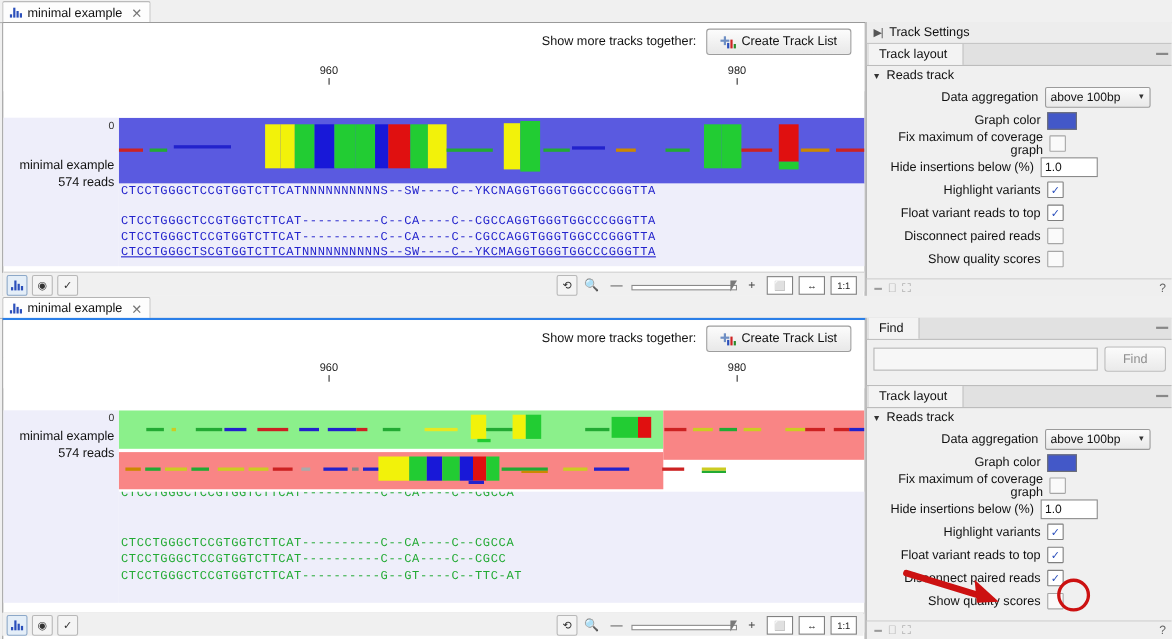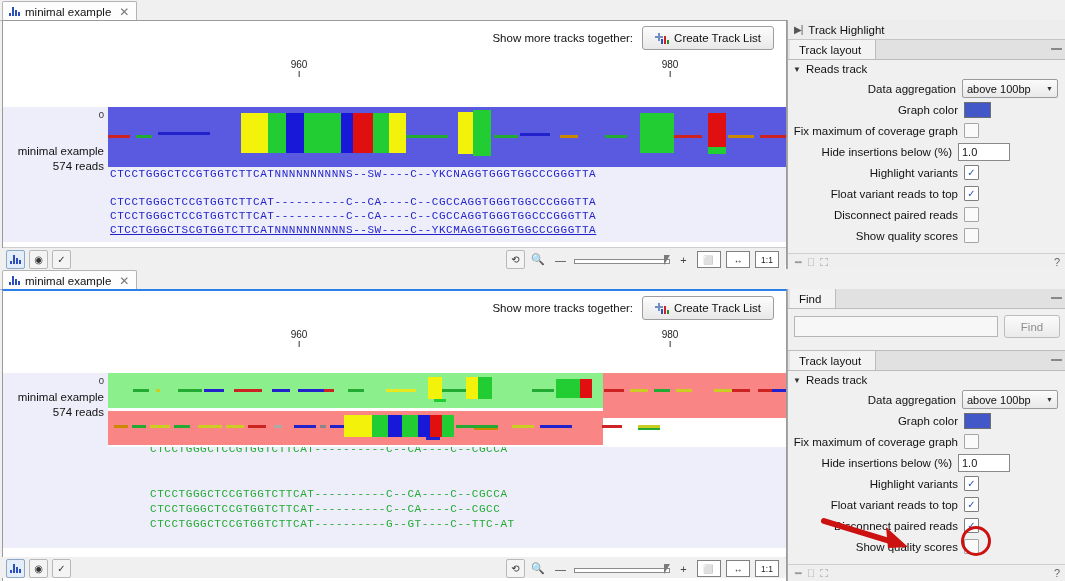--- a/index.html
+++ b/index.html
@@ -68,21 +68,21 @@
   
   .cov{position:absolute;overflow:hidden;}
   .covband{position:absolute;left:0;right:0;top:0;bottom:0;}
   .seg{position:absolute;}
 
   
   .seqbox{position:absolute;overflow:hidden;background:#eeeefa;}
   .seqline{position:absolute;white-space:pre;font-family:"Liberation Mono",monospace;
     font-size:11px;letter-spacing:0.55px;}
   .seqline.blue{color:#2222cc;text-align:right;}
-  .seqline.green{color:#22aa33;margin-left:40px;}
+  .seqline.green{color:#22aa33;}
 
   
   .hscroll{position:absolute;height:17px;background:#f2f2f2;border-top:1px solid #cdcdcd;}
   .hstrack{position:absolute;left:17px;right:17px;top:1px;bottom:1px;background:#f7f7f7;
     border:1px solid #dcdcdc;}
   .hsthumb{position:absolute;top:1px;height:13px;width:30px;
     background:linear-gradient(#fdfdfd,#e6e6e6);border:1px solid #a9a9a9;border-radius:2px;
     text-align:center;font-size:9px;color:#8a8a8a;line-height:13px;letter-spacing:1px;}
   .hsarr{position:absolute;top:2px;width:13px;height:13px;font-size:9px;color:#666;
     text-align:center;line-height:13px;}
@@ -111,21 +111,21 @@
   .sidehdr .arrico{color:#555;font-size:10px;letter-spacing:-1px;}
   .secbar{height:19px;position:relative;background:#e1e1e1;border-bottom:1px solid #bcbcbc;}
   .secbar .sectab{position:absolute;left:2px;top:0;height:19px;display:flex;align-items:center;
     padding:0 14px 0 9px;background:#f3f3f3;border-right:1px solid #bcbcbc;
     font-size:11.5px;color:#111;}
   .secbar .mini{position:absolute;right:4px;top:8px;width:11px;height:2px;background:#888;}
   .grouphdr{height:18px;display:flex;align-items:center;gap:5px;padding-left:5px;
     font-size:11.5px;color:#111;}
   .grouphdr .tri{font-size:8px;color:#333;}
   .row{height:21px;display:flex;align-items:center;justify-content:flex-end;
-    padding-right:8px;gap:6px;}
+    padding-right:20px;gap:6px;}
   .row .rlabel{font-size:11.5px;color:#111;text-align:right;}
   .ddl{display:inline-flex;align-items:center;justify-content:space-between;
     width:86px;height:17px;padding:0 4px;background:linear-gradient(#fbfbfb,#e9e9e9);
     border:1px solid #9b9b9b;border-radius:2px;font-size:11px;color:#111;}
   .ddl .cv{font-size:7px;color:#333;}
   .swatch{width:22px;height:14px;border:1px solid #6f6f6f;}
   .cbx{width:13px;height:13px;border:1px solid #a6a6a6;background:#fafafa;
     display:inline-flex;align-items:center;justify-content:center;
     font-size:10px;color:#2b4fbb;border-radius:1px;}
   .cbx.on{border-color:#7f7f7f;background:#fff;}
@@ -269,21 +269,21 @@
         <span class="plainbtn">+</span>
         <span class="zbox">⬜</span>
         <span class="zbox">↔</span>
         <span class="zbox">1:1</span>
       </div>
     </div>
 
     <div class="side" style="left:787px;top:20px;width:278px;height:250px;">
       <div class="sidehdr">
         <span class="arrico">▶|</span>
-        <span>Track Highlight</span>
+        <span>Track Settings</span>
       </div>
       <div class="secbar">
         <span class="sectab">Track layout</span>
         <span class="mini"></span>
       </div>
       <div class="grouphdr">
         <span class="tri">▼</span>
         <span>Reads track</span>
       </div>
 

